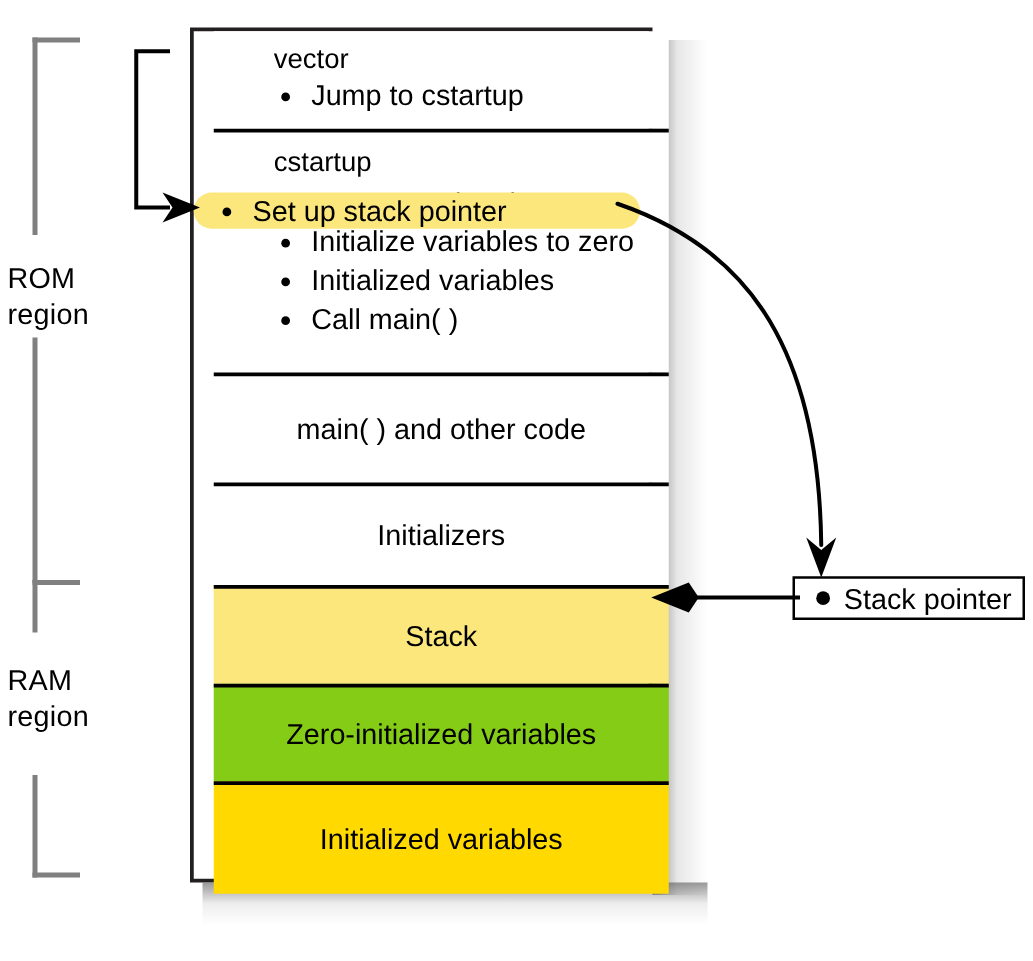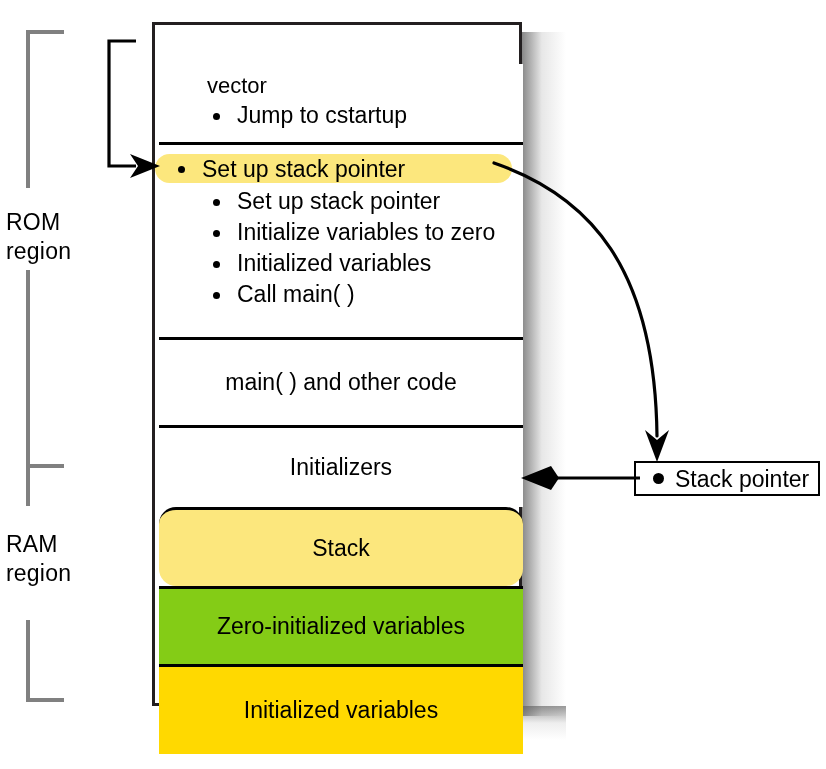--- a/index.html
+++ b/index.html
@@ -44,25 +44,24 @@
     left: 152px;
     top: 22px;
     width: 370px;
     height: 684px;
     border: 3px solid #231f20;
     box-sizing: border-box;
     background: #ffffff;
   }
   .band {
     position: absolute;
-    left: 4px;
+    left: 16px;
     width: 100%;
     box-sizing: border-box;
     background: #ffffff;
-    margin-top: 39px;
   }
   .band.divider-top { border-top: 3px solid #000000; }
   .band.center {
     display: flex;
     align-items: center;
     justify-content: center;
   }
   .band-title {
     font-size: 23px;
     line-height: 29px;
@@ -215,21 +214,21 @@
     </div>
 
     <div class="band divider-top center" style="top:273px; height:88px;">
       <span class="band-title">main( ) and other code</span>
     </div>
 
     <div class="band divider-top center" style="top:361px; height:82px;">
       <span class="band-title">Initializers</span>
     </div>
 
-    <div class="band divider-top center" style="top:443px; height:79px; background:#fce77d;border-radius:17px;">
+    <div class="band divider-top center" style="top:443px; height:79px; background:#fce77d;">
       <span class="band-title">Stack</span>
     </div>
 
     <div class="band divider-top center" style="top:522px; height:78px; background:#84cc16;">
       <span class="band-title">Zero-initialized variables</span>
     </div>
 
     <div class="band divider-top center" style="top:600px; height:90px; background:#ffd900;">
       <span class="band-title">Initialized variables</span>
     </div>

